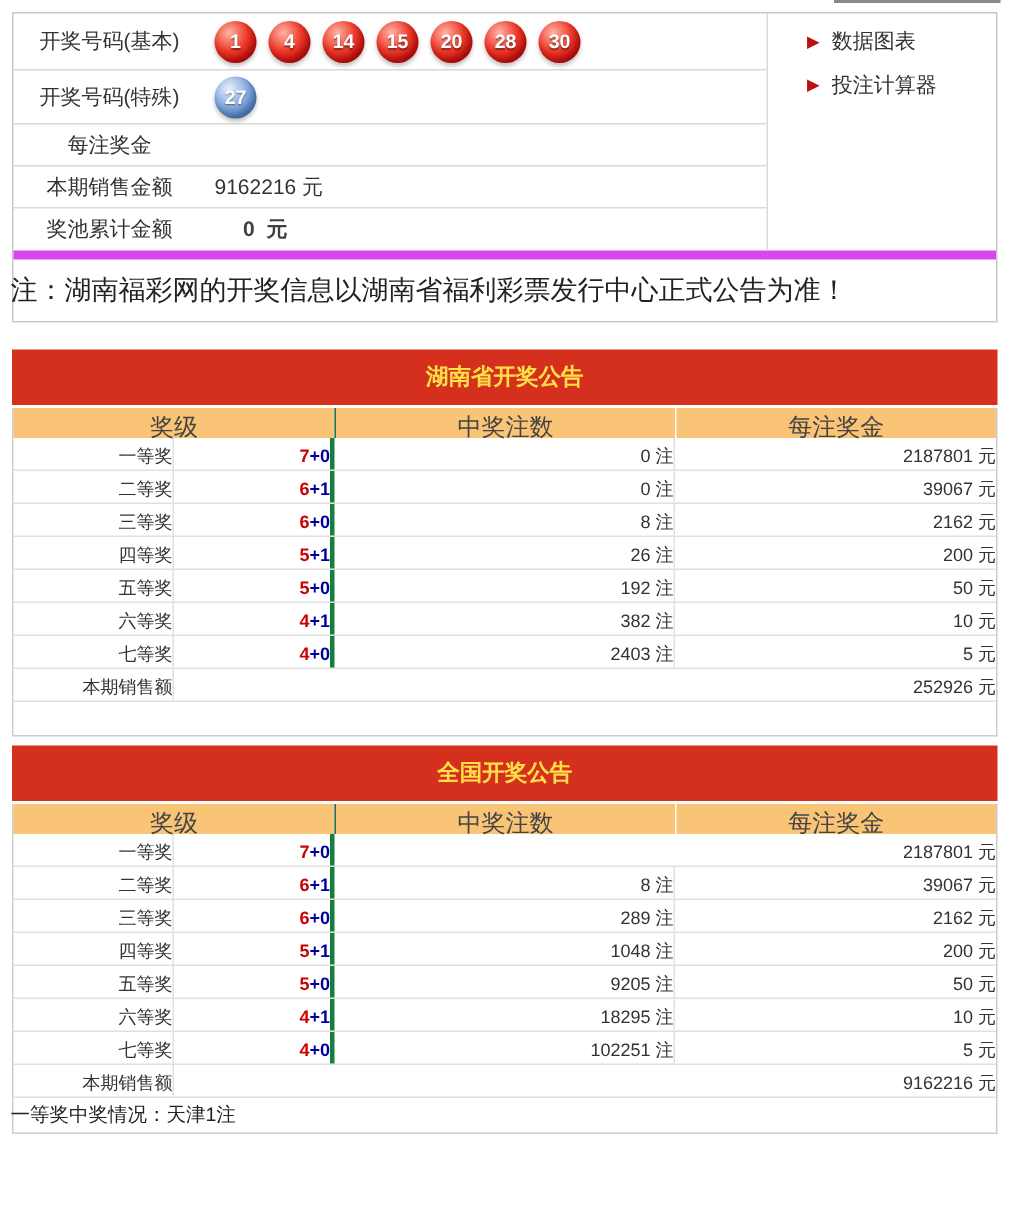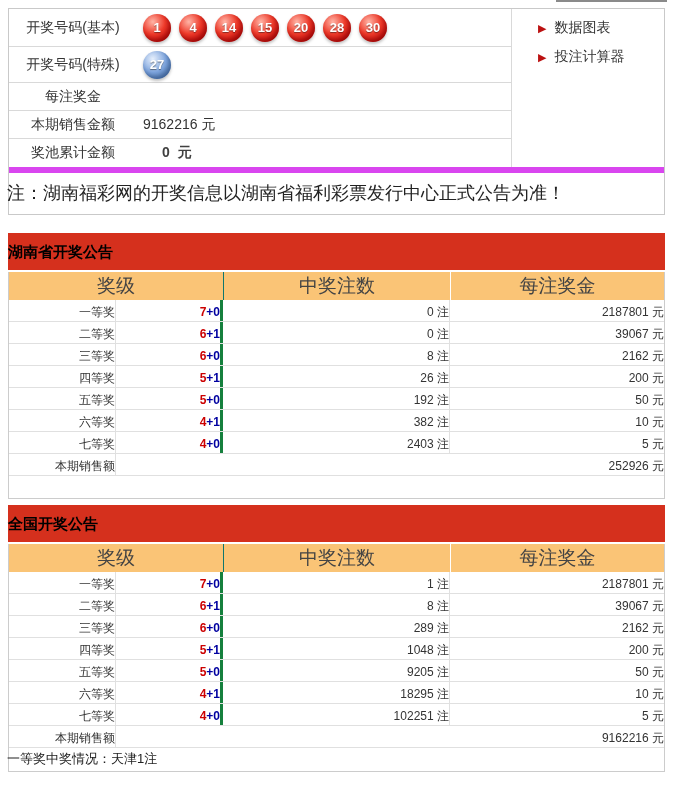--- a/index.html
+++ b/index.html
@@ -42,26 +42,26 @@
   .info-right { flex: 1; border-left: 1px solid #d9d9d9; padding: 10px 0 0 26px; }
   .quick-link { display: flex; align-items: center; margin-bottom: 11px; font-size: 14px; color: #333; cursor: pointer; }
   .quick-link .arrow { color: #bb1111; font-size: 11px; margin-right: 8px; line-height: 1; }
 
   .info-note { padding: 8px 2px 9px 2px; font-size: 18px; color: #222; margin-left: -4px; }
 
   
   .prize-block { margin-top: 18px; }
   .prize-block.second { margin-top: 6px; }
   .banner {
-    background: #d5301d; color: #000000; 
+    background: #d5301d; color: #fde047; text-align: center;
     height: 37px; line-height: 37px; font-size: 15px; font-weight: bold;
     margin-bottom: 2px;
   }
   .tframe { border: 1px solid #cccccc; border-top: none; }
-  .thead { display: flex; background: #fac476; height: 28px; line-height: 28px; font-size: 19px; text-align: center; color: #444; }
+  .thead { display: flex; background: #fac476; height: 20px; line-height: 28px; font-size: 16px; text-align: center; color: #444; }
   .th.level { width: 214px; }
   .th.count { width: 227px; border-left: 1px solid #0f766e; }
   .th.prize { flex: 1; border-left: 1px solid #fff; }
 
   .tr { display: flex; border-bottom: 1px solid #e0e0e0; height: 22px; line-height: 24px; font-size: 12px; text-align: right; }
   .td { overflow: hidden; }
   .td.name  { width: 107px; border-right: 1px solid #e0e0e0; }
   .td.combo { width: 107px; border-right: 3px solid #15803d; font-weight: bold; }
   .td.count { width: 227px; border-right: 1px solid #e0e0e0; }
   .td.prize { flex: 1; }
@@ -209,21 +209,20 @@
     <div class="tframe">
       <div class="thead">
         <div class="th level">奖级</div>
         <div class="th count">中奖注数</div>
         <div class="th prize">每注奖金</div>
       </div>
       <div>
   <div class="tr">
     <div class="td name">一等奖</div>
     <div class="td combo"><span class="b">7</span><span class="s">+0</span></div>
-    <div class="td count">1 注</div>
     <div class="td prize">2187801 元</div>
   </div>
 
   <div class="tr">
     <div class="td name">二等奖</div>
     <div class="td combo"><span class="b">6</span><span class="s">+1</span></div>
     <div class="td count">8 注</div>
     <div class="td prize">39067 元</div>
   </div>
 

